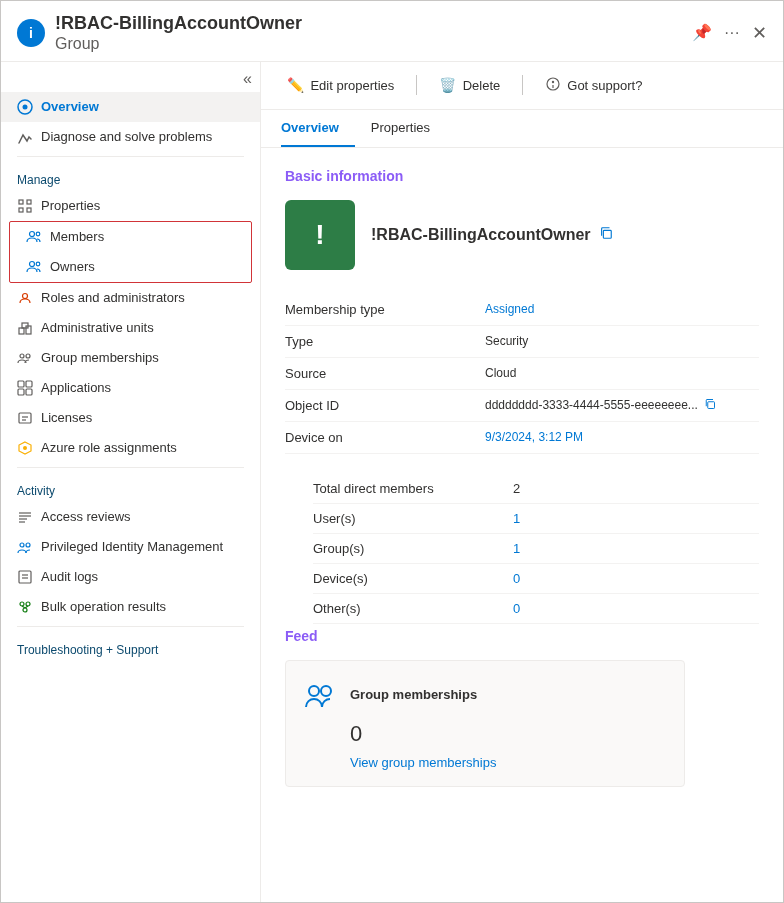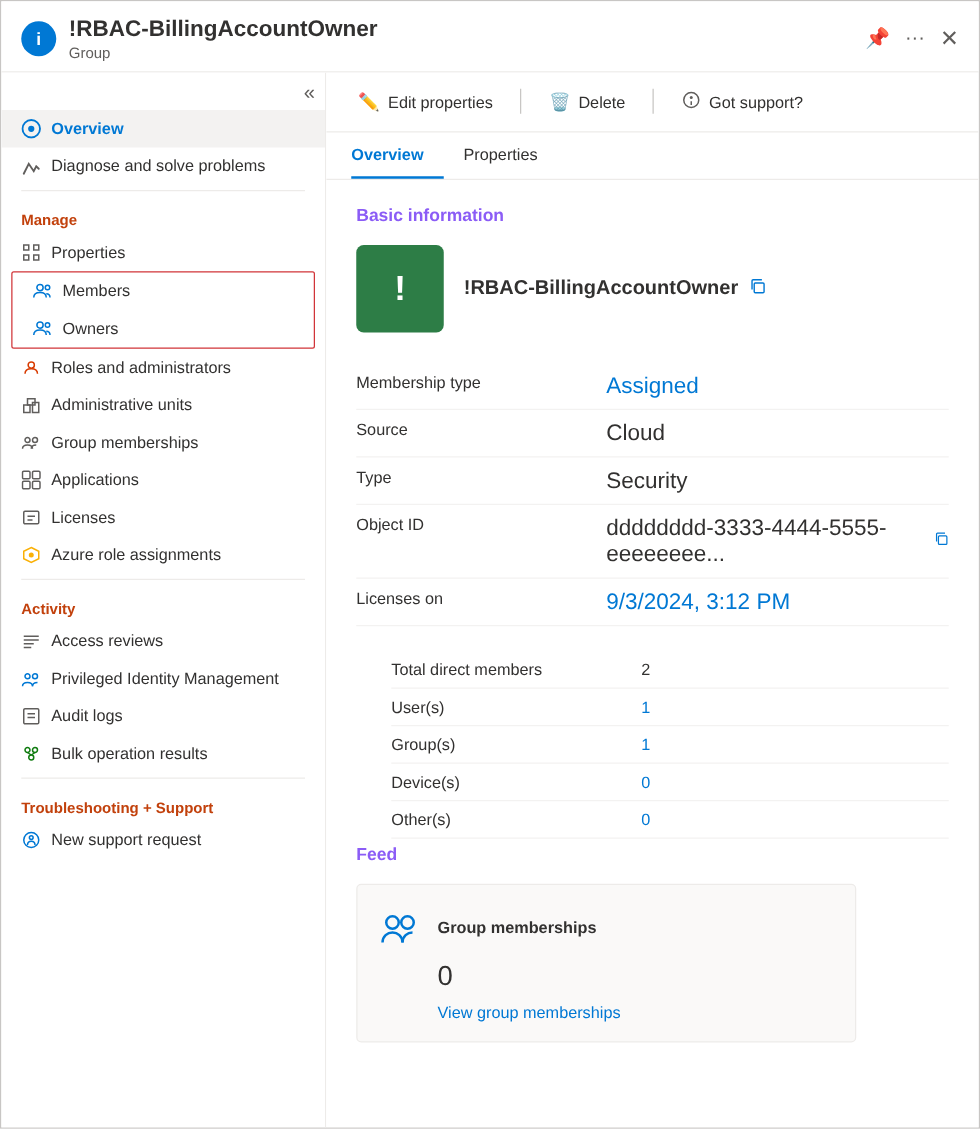--- a/index.html
+++ b/index.html
@@ -42,21 +42,21 @@
     .title-bar-text {
       flex: 1;
     }
     .title-bar-text h1 {
       font-size: 18px;
       font-weight: 600;
       color: #323130;
       line-height: 1.2;
     }
     .title-bar-text .subtitle {
-      font-size: 12px;
+      font-size: 16px;
       color: #605e5c;
     }
     .title-bar-actions {
       display: flex;
       align-items: center;
       gap: 12px;
       color: #605e5c;
     }
     .title-bar-actions span {
       cursor: pointer;
@@ -114,22 +114,22 @@
       height: 16px;
       flex-shrink: 0;
       display: flex;
       align-items: center;
       justify-content: center;
     }
 
     .sidebar-section-label {
       padding: 12px 16px 4px 16px;
       font-size: 12px;
-      font-weight: 700;
-      color: #c2410c;
+      font-weight: 400;
+      color: #0c4a6e;
     }
     .sidebar-divider {
       border: none;
       border-top: 1px solid #edebe9;
       margin: 4px 16px;
     }
 
     .members-owners-box {
       border: 1.5px solid #d13438;
       border-radius: 2px;
@@ -246,21 +246,21 @@
       align-items: flex-start;
     }
     .info-label {
       width: 200px;
       flex-shrink: 0;
       font-size: 13px;
       color: #323130;
       font-weight: 400;
     }
     .info-value {
-      font-size: 18px;
+      font-size: 12px;
       color: #323130;
       display: flex;
       align-items: center;
       gap: 6px;
     }
     .info-value.link { color: #0078d4; }
     .info-value .copy-btn { color: #0078d4; cursor: pointer; font-size: 12px; }
 
     
     .stats-section {
@@ -535,30 +535,20 @@
               <line x1="11" y1="7" x2="8" y2="9" stroke="#107c10" stroke-width="1.2"></line>
             </svg>
         </span>
         <span>Bulk operation results</span>
       </div>
 
       <hr class="sidebar-divider">
 
       <div class="sidebar-section-label">Troubleshooting + Support</div>
 
-      <div class="sidebar-item">
-        <span class="item-icon">
-          <svg class="svg-icon" viewBox="0 0 16 16">
-              <circle cx="8" cy="8" r="6" fill="none" stroke="#0078d4" stroke-width="1.2"></circle>
-              <circle cx="8" cy="6" r="1.5" fill="none" stroke="#0078d4" stroke-width="1.2"></circle>
-              <path d="M5 12c0-2 1.5-3 3-3s3 1 3 3" fill="none" stroke="#0078d4" stroke-width="1.2"></path>
-            </svg>
-        </span>
-        <span>New support request</span>
-      </div>
     </div>
 
     <div class="content">
 
       <div class="toolbar">
         <div class="toolbar-btn">
           <span class="icon">✏️</span>
           <span>Edit properties</span>
         </div>
         <div class="toolbar-separator"></div>
@@ -605,41 +595,41 @@
             </span>
           </div>
         </div>
 
         <div class="info-table">
           <div class="info-row">
             <span class="info-label">Membership type</span>
             <span class="info-value link">Assigned</span>
           </div>
           <div class="info-row">
+            <span class="info-label">Type</span>
+            <span class="info-value">Security</span>
+          </div>
+          <div class="info-row">
             <span class="info-label">Source</span>
             <span class="info-value">Cloud</span>
-          </div>
-          <div class="info-row">
-            <span class="info-label">Type</span>
-            <span class="info-value">Security</span>
           </div>
           <div class="info-row">
             <span class="info-label">Object ID</span>
             <span class="info-value">
               dddddddd-3333-4444-5555-eeeeeeee...
               <span class="copy-btn" title="Copy">
                 <svg width="12" height="12" viewBox="0 0 16 16" fill="none">
                     <rect x="5" y="5" width="9" height="9" rx="1" fill="none" stroke="#0078d4" stroke-width="1.3"></rect>
                     <path d="M3 11V3a1 1 0 011-1h8" stroke="#0078d4" stroke-width="1.3" fill="none"></path>
                   </svg>
               </span>
             </span>
           </div>
           <div class="info-row">
-            <span class="info-label">Licenses on</span>
+            <span class="info-label">Device on</span>
             <span class="info-value link">9/3/2024, 3:12 PM</span>
           </div>
         </div>
 
         <div class="stats-section">
           <div class="stat-row">
             <span class="stat-label">Total direct members</span>
             <span class="stat-value" style="color:#323130;">2</span>
           </div>
           <div class="stat-row">

